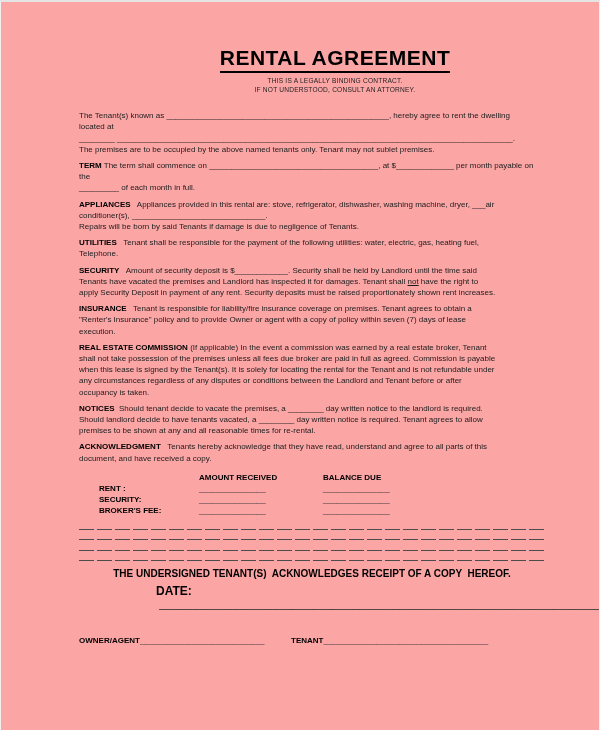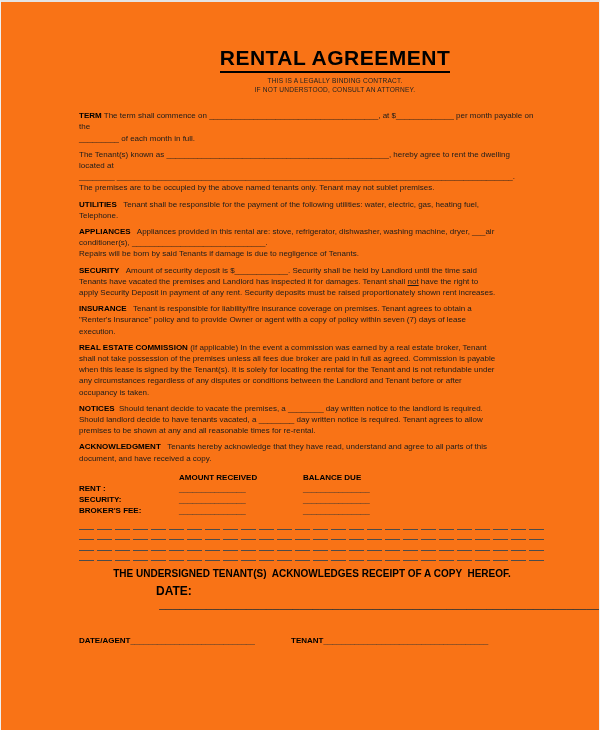--- a/index.html
+++ b/index.html
@@ -1,20 +1,20 @@
 <!DOCTYPE html>
 <html><head>
 <meta charset="utf-8">
 <style>
   html,body { margin:0; padding:0; background:#fff; }
   .page {
     position:relative;
     width:600px; height:730px;
     box-sizing:border-box;
-    background:#f97316;
+    background:#fca5a5;
     border-top:2px solid #e4e4e4;
     border-left:1px solid #f0f0f0;
     border-right:1px solid #f0f0f0;
     font-family:"Liberation Sans", sans-serif;
     color:#1c1c1c;
     overflow:hidden;
   }
   .doc-header { margin-left:70px; text-align:center; padding-top:44px; }
   .doc-title {
     display:inline-block;
@@ -26,21 +26,21 @@
   .doc-subtitle { margin-top:4px; font-size:6.6px; line-height:8.6px; color:#222; letter-spacing:0.2px; }
   .doc-body {
     margin-left:78px; width:466px; margin-top:16px;
     font-size:8px; line-height:11.2px;
   }
   .doc-body p { margin:0 0 5px 0; white-space:pre-wrap; }
   .doc-body b { font-weight:700; color:#000; }
   .uword { text-decoration:underline; }
   .ledger {
     display:grid; grid-template-columns:100px 124px auto;
-    margin-top:8px; font-size:8px; line-height:11.2px;
+    margin-top:8px; font-size:8px; line-height:11.2px;margin-left:20px;
   }
   .ledger .lh { font-weight:700; color:#000; }
   .ledger .lab { font-weight:700; color:#000; white-space:pre-wrap; }
   .ledger .blank { color:#333; white-space:pre; }
   .rlines { margin-top:12px; }
   .rline {
     height:1px; margin-top:9.5px;
     background:repeating-linear-gradient(90deg,#4c4c4c 0 15px, transparent 15px 18px);
   }
   .rline:first-child { margin-top:0; }
@@ -64,35 +64,35 @@
   <div class="doc-header">
     <span class="doc-title">RENTAL AGREEMENT</span>
     <div class="doc-subtitle">
       <div>THIS IS A LEGALLY BINDING CONTRACT.</div>
       <div>IF NOT UNDERSTOOD, CONSULT AN ATTORNEY.</div>
     </div>
   </div>
 
   <div class="doc-body">
 
-    <p><b>TERM</b><span> The term shall commence on ______________________________________, at $_____________ per month payable on the
-_________ of each month in full.</span></p>
-
     <p><span>The Tenant(s) known as __________________________________________________, hereby agree to rent the dwelling
 located at
 ________ _________________________________________________________________________________________.
 The premises are to be occupied by the above named tenants only. Tenant may not sublet premises.</span></p>
 
+    <p><b>TERM</b><span> The term shall commence on ______________________________________, at $_____________ per month payable on the
+_________ of each month in full.</span></p>
 
-    <p><b>UTILITIES</b><span>   Tenant shall be responsible for the payment of the following utilities: water, electric, gas, heating fuel,
-Telephone.</span></p>
 
     <p><b>APPLIANCES</b><span>   Appliances provided in this rental are: stove, refrigerator, dishwasher, washing machine, dryer, ___air
 conditioner(s), ______________________________.
 Repairs will be born by said Tenants if damage is due to negligence of Tenants.</span></p>
+
+    <p><b>UTILITIES</b><span>   Tenant shall be responsible for the payment of the following utilities: water, electric, gas, heating fuel,
+Telephone.</span></p>
 
     <p><b>SECURITY</b><span>   Amount of security deposit is $____________. Security shall be held by Landlord until the time said
 Tenants have vacated the premises and Landlord has inspected it for damages. Tenant shall </span><span class="uword">not</span><span> have the right to
 apply Security Deposit in payment of any rent. Security deposits must be raised proportionately shown rent increases.</span></p>
 
     <p><b>INSURANCE</b><span>   Tenant is responsible for liability/fire insurance coverage on premises. Tenant agrees to obtain a
 "Renter's Insurance" policy and to provide Owner or agent with a copy of policy within seven (7) days of lease
 execution.</span></p>
 
     <p><b>REAL ESTATE COMMISSION</b><span> (If applicable) In the event a commission was earned by a real estate broker, Tenant
@@ -131,18 +131,18 @@
       <div class="rline"></div>
       <div class="rline"></div>
       <div class="rline"></div>
     </div>
 
     <div class="undersigned">THE UNDERSIGNED TENANT(S)  ACKNOWLEDGES RECEIPT OF A COPY  HEREOF.</div>
 
     <div class="date-row"><b>DATE:</b><span class="blank"> ______________________________________________________________________</span></div>
 
     <div class="sig-row">
-      <div class="sig-owner"><b>DATE/AGENT</b><span class="blank">____________________________</span></div>
+      <div class="sig-owner"><b>OWNER/AGENT</b><span class="blank">____________________________</span></div>
       <div class="sig-tenant"><b>TENANT</b><span class="blank">_____________________________________</span></div>
     </div>
 
   </div>
 </div>
 
 </body></html>

